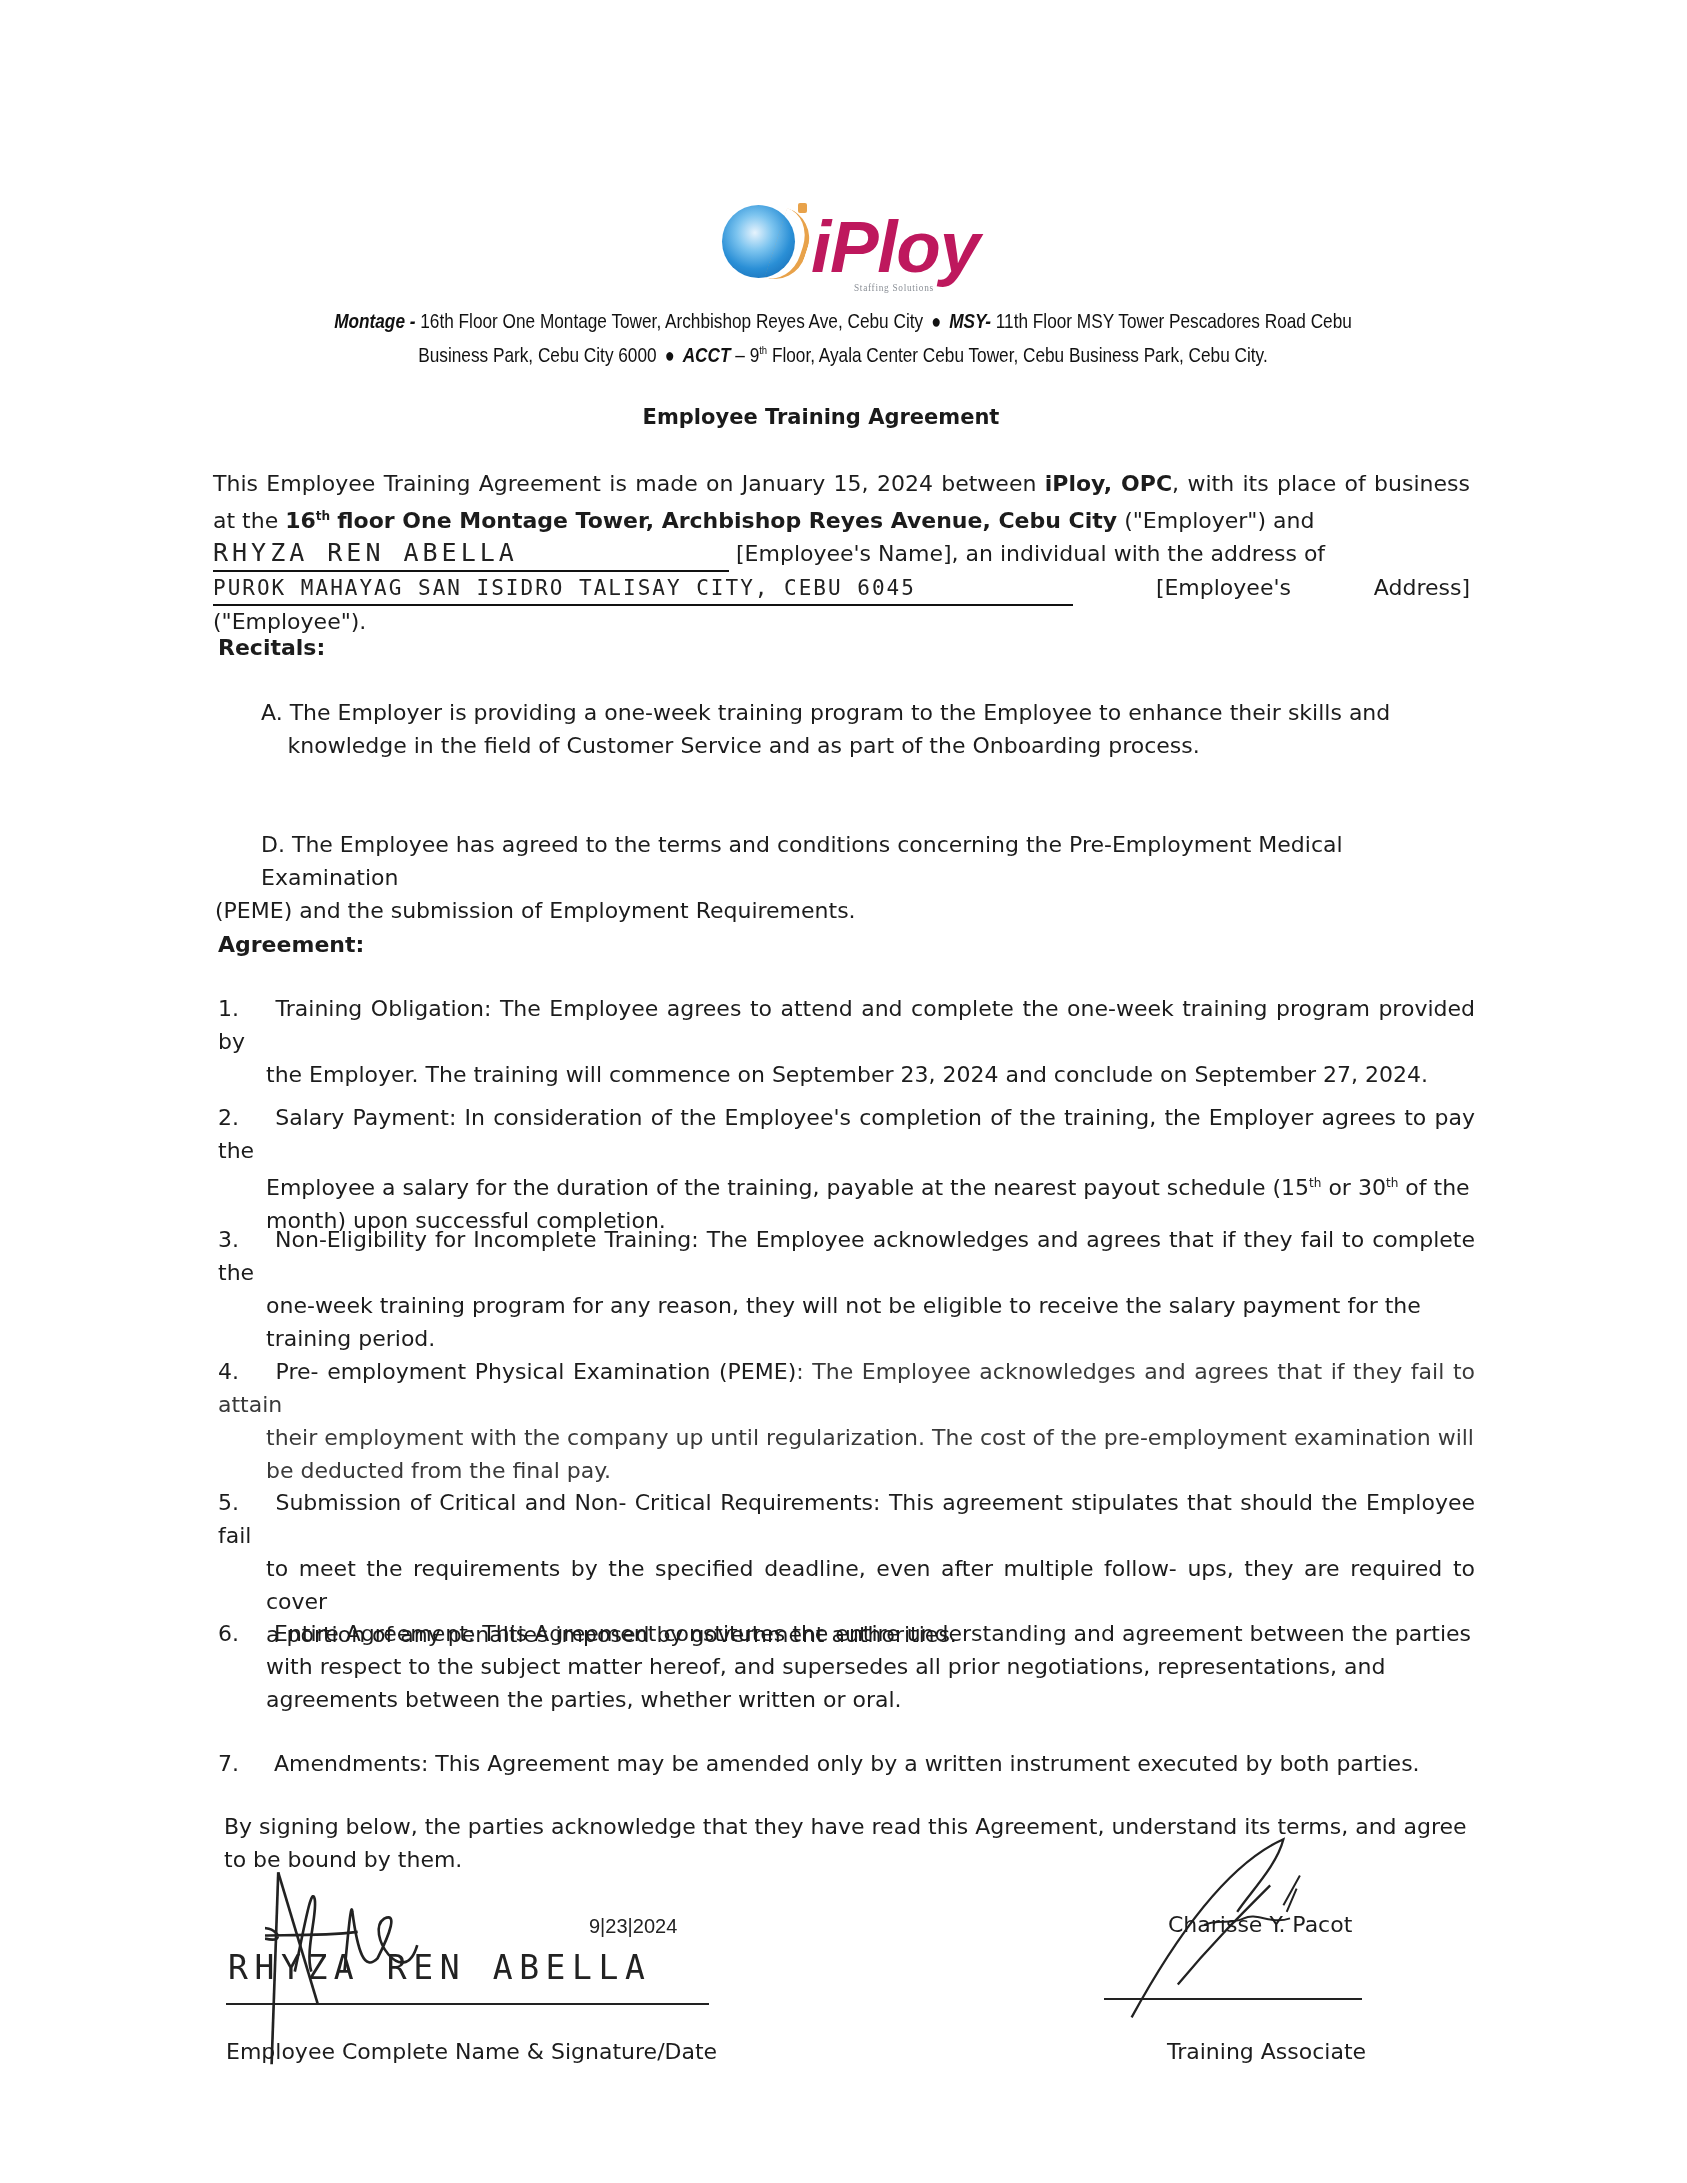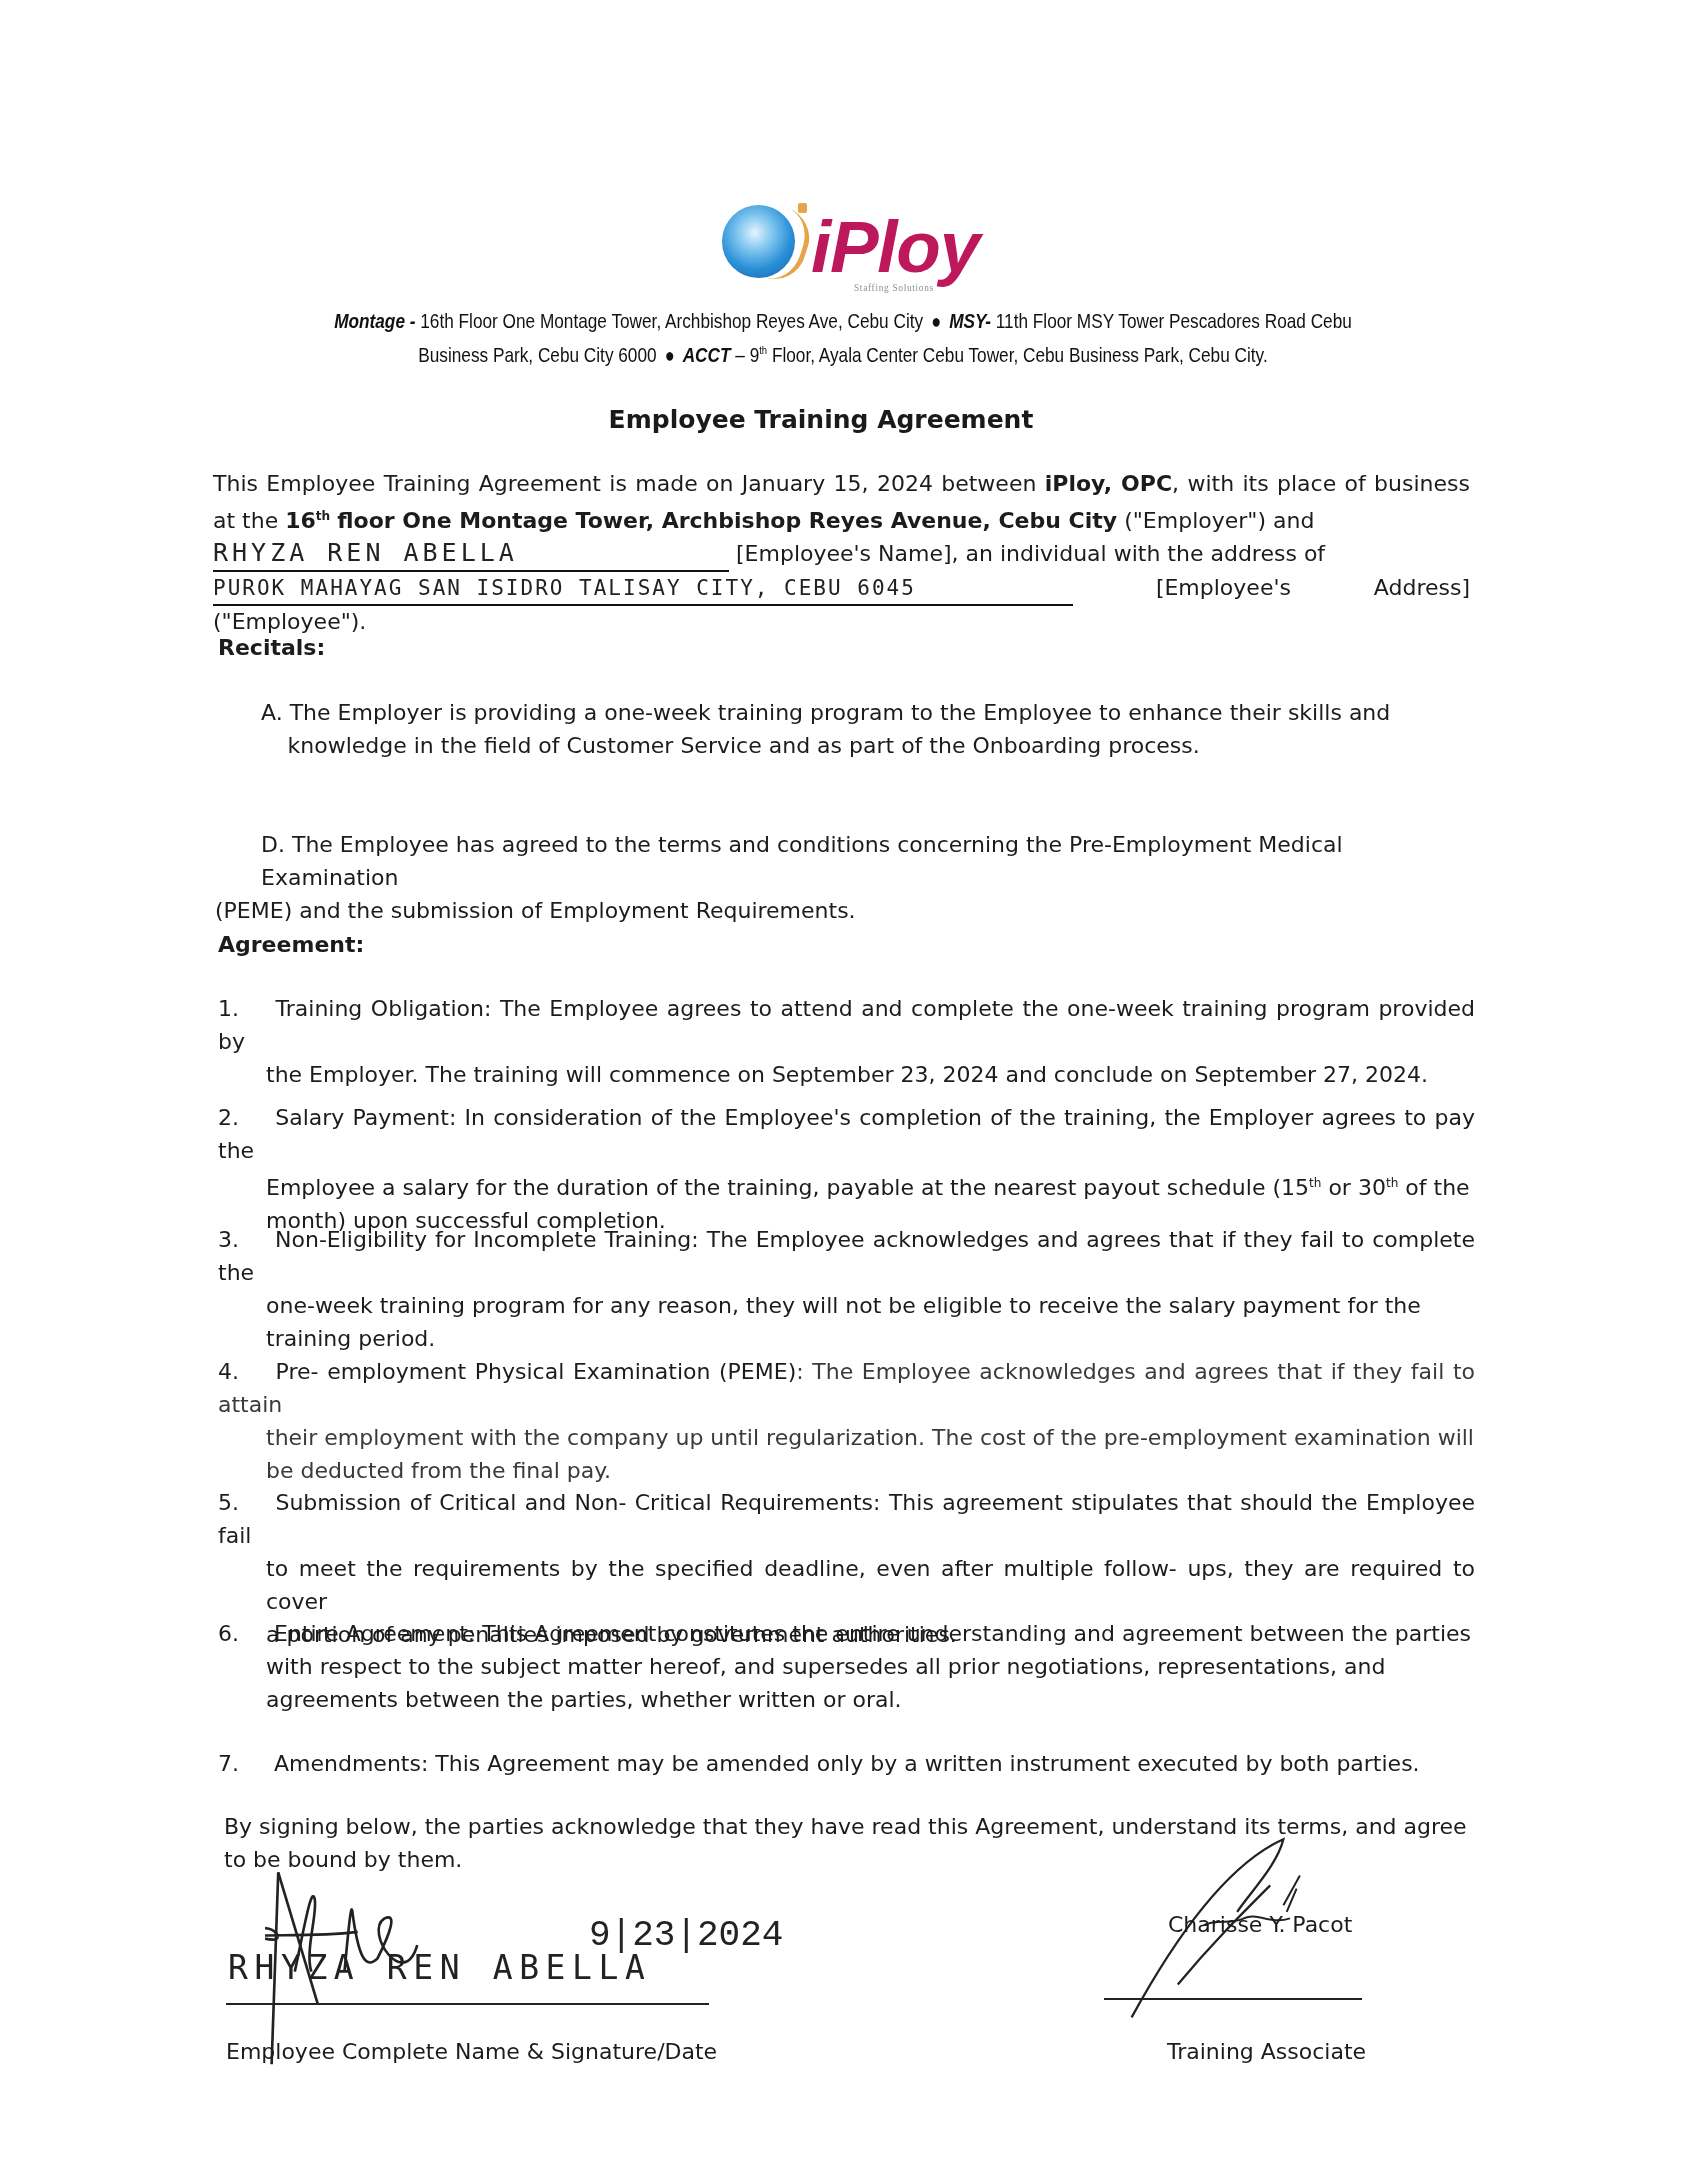--- a/index.html
+++ b/index.html
@@ -14,21 +14,21 @@
   .logo-dot { position: absolute; left: 83px; top: 5.3px; width: 9.3px; height: 9.3px; background: #e8a24a; border-radius: 2px; }
   .logo-text { position: absolute; left: 96px; top: 12px; font-family: "Liberation Sans", sans-serif; font-weight: bold; font-style: italic; font-size: 73px; color: #be185d; letter-spacing: -1.3px; line-height: 1; }
   .logo-sub { position: absolute; left: 139px; top: 85px; font-family: Liberation Serif, serif; font-size: 9.3px; color: #8a8f96; letter-spacing: 0.7px; }
 
   
   .addr { position: absolute; left: 198px; top: 306px; width: 1290px; text-align: center; font-family: "Liberation Sans", sans-serif; font-size: 21px; line-height: 29px; transform: scaleX(0.82); transform-origin: center top; color: #111; }
   .addr b { font-style: italic; }
   .addr .bul { font-size: 20px; padding: 0 4px; }
 
   
-  .title { position: absolute; left: 0; width: 1642px; top: 405px; text-align: center; font-family: "DejaVu Sans", sans-serif; font-weight: bold; font-size: 25px; color: #1a1a1a; }
+  .title { position: absolute; left: 0; width: 1642px; top: 405px; text-align: center; font-family: "DejaVu Sans", sans-serif; font-weight: bold; font-size: 21px; color: #1a1a1a; }
 
   .body { font-family: "DejaVu Sans", sans-serif; font-size: 22px; color: #1c1c1c; }
   .intro { position: absolute; left: 213px; top: 468px; width: 1257px; line-height: 32px; text-align: justify; }
   .intro b { font-weight: bold; }
   .hw { font-family: "DejaVu Sans Mono", monospace; font-size: 25px; letter-spacing: 4px; color: #222; }
   .fill-line { display: inline-block; border-bottom: 2px solid #111; }
 
   .sect-head { position: absolute; font-weight: bold; }
   .recital { position: absolute; left: 261px; width: 1204px; line-height: 33px; }
   .recital .cont { padding-left: 26.5px; display: block; }
@@ -36,21 +36,21 @@
   .clause { position: absolute; left: 218px; width: 1257px; line-height: 33px; }
   .clause .hang { display: block; padding-left: 48px; text-align: justify; }
   .clause .first { text-align: justify; }
   .clause b { font-weight: normal; margin-left: 28px; }
   sup { font-size: 0.55em; }
 
   .closing { position: absolute; left: 224px; top: 1810px; width: 1257px; line-height: 33px; }
 
   
   .emp-name-hw { position: absolute; left: 228px; top: 1948px; font-family: "DejaVu Sans Mono", monospace; font-size: 33px; letter-spacing: 6.6px; color: #222; }
-  .emp-date-hw { position: absolute; left: 589px; top: 1915px; font-family: Liberation Mono, monospace; font-size: 36px; color: #222; }
+  .emp-date-hw { position: absolute; left: 589px; top: 1915px; font-family: Liberation Sans, sans-serif; font-size: 20px; color: #222; }
   .emp-line { position: absolute; left: 226px; top: 2003px; width: 483px; border-top: 2px solid #222; }
   .emp-label { position: absolute; left: 226px; top: 2039px; }
   .emp-sig { position: absolute; left: 265px; top: 1859px; width: 278px; height: 212px; }
 
   .ta-name { position: absolute; left: 1168px; top: 1912px; }
   .ta-line { position: absolute; left: 1104px; top: 1998px; width: 258px; border-top: 2px solid #222; }
   .ta-label { position: absolute; left: 1167px; top: 2039px; }
   .ta-sig { position: absolute; left: 1118px; top: 1826px; width: 212px; height: 198px; }
 </style>
 </head>

